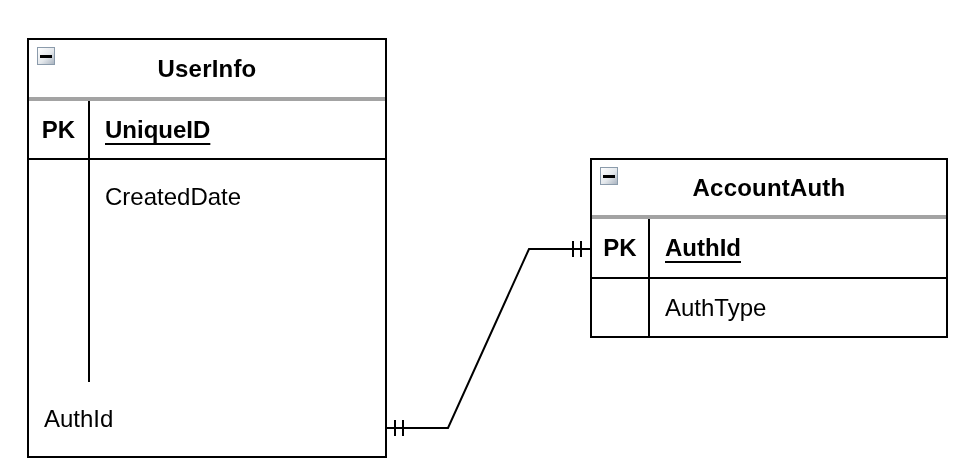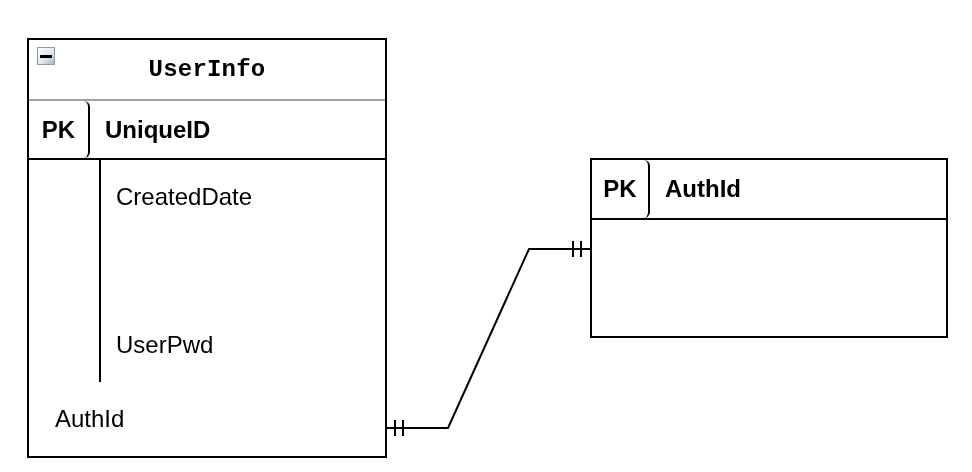--- a/index.html
+++ b/index.html
@@ -23,26 +23,25 @@
     background: #ffffff;
     border: 2px solid #000000;
     display: flex;
     flex-direction: column;
   }
   .er-table.userinfo  { left: 27px;  top: 38px;  width: 360px; height: 420px; }
   .er-table.accountauth { left: 590px; top: 158px; width: 358px; height: 180px; }
 
   .er-header {
     position: relative;
-    border-bottom: 2px solid #a3a3a3;
+    border-bottom: 4px solid #a3a3a3;
     display: flex;
     align-items: center;
     justify-content: center;
     flex: none;
-    font-family: Liberation Mono, monospace;
   }
   .userinfo  .er-header { height: 61px; }
   .accountauth .er-header { height: 59px; }
   .er-title {
     font-size: 24px;
     font-weight: bold;
     letter-spacing: 0.2px;
   }
   .collapse-btn {
     position: absolute;
@@ -68,42 +67,42 @@
   .er-key {
     flex: none;
     border-right: 2px solid #000000;
     display: flex;
     align-items: center;
     justify-content: center;
     font-size: 24px;
   }
   .userinfo  .er-key { width: 61px; }
   .accountauth .er-key { width: 58px; }
-  .pk-row .er-key { font-weight: bold; border-radius: 6px; }
+  .pk-row .er-key { font-weight: bold; }
 
   .er-field {
     flex: 1;
     display: flex;
     align-items: center;
     padding-left: 15px;
     font-size: 24px;
     overflow: hidden;
     white-space: nowrap;
   }
   .pk-row .er-field span {
     font-weight: bold;
+    text-decoration: underline;
     text-decoration-thickness: 2px;
     text-underline-offset: 5px;
   }
 
   .er-body {
     flex: 1;
     display: flex;
     flex-direction: column;
-    padding-left: 11px;
   }
   .er-body .er-row { flex: 1; }
 </style>
 </head>
 <body>
 
 <div class="canvas">
 
   <svg class="connector-svg" viewBox="0 0 972 472" xmlns="http://www.w3.org/2000/svg">
     <polyline points="387,428 448,428 529,249 590,249" fill="none" stroke="#000000" stroke-width="2"></polyline>
@@ -129,32 +128,43 @@
     <div class="er-body">
       <div class="er-row">
         <div class="er-key"></div>
         <div class="er-field">CreatedDate</div>
       </div>
       <div class="er-row">
         <div class="er-key"></div>
       </div>
       <div class="er-row">
         <div class="er-key"></div>
-        <div class="er-field">UserPwd</div>
       </div>
       <div class="er-row">
         <div class="er-field">AuthId</div>
       </div>
     </div>
   </div>
 
   <div class="er-table accountauth">
+    <div class="er-header">
+      <div class="collapse-btn">
+        <div class="minus-bar"></div>
+      </div>
+      <span class="er-title">AccountAuth</span>
+    </div>
 
     <div class="er-row pk-row">
       <div class="er-key">PK</div>
       <div class="er-field">
         <span>AuthId</span>
       </div>
     </div>
 
+    <div class="er-body">
+      <div class="er-row">
+        <div class="er-key"></div>
+        <div class="er-field">AuthType</div>
+      </div>
+    </div>
   </div>
 
 </div>
 
 </body></html>

